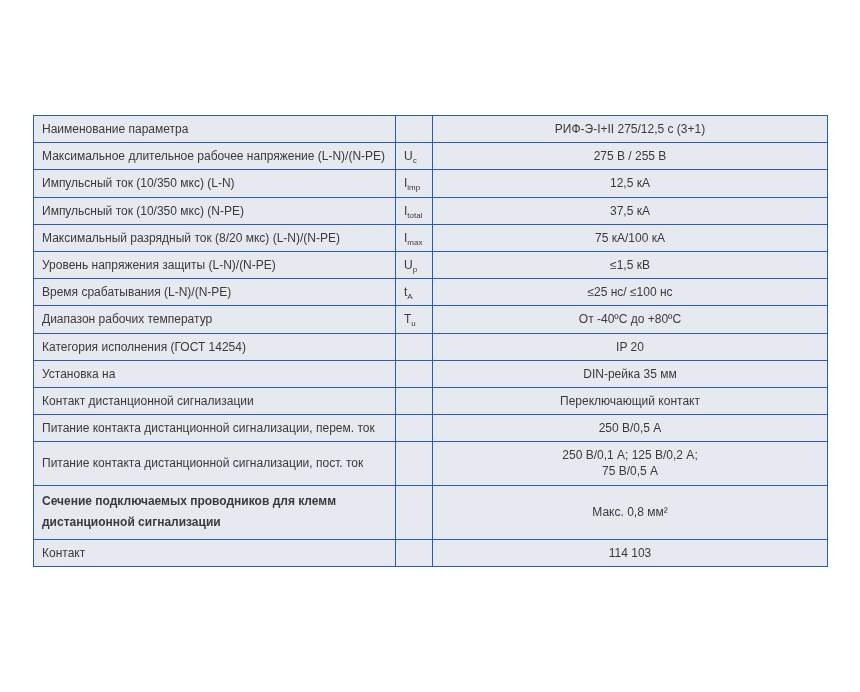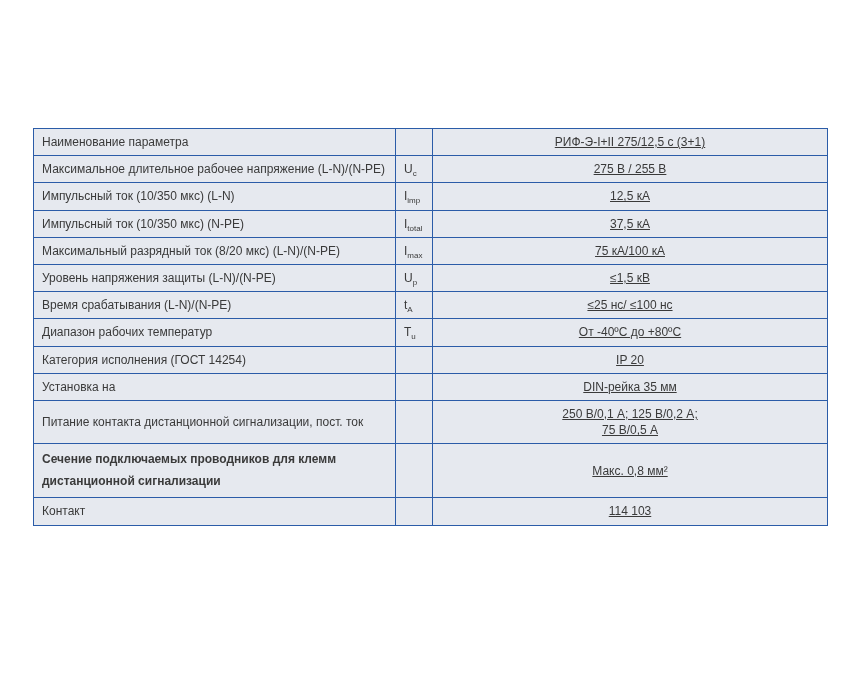--- a/index.html
+++ b/index.html
@@ -14,21 +14,21 @@
   .page {
     position: relative;
     width: 860px;
     height: 692px;
     background: #ffffff;
     overflow: hidden;
   }
   .table-wrap {
     position: absolute;
     left: 33px;
-    top: 128px;
+    top: 115px;
     width: 794px;
   }
   table.spec {
     width: 100%;
     border-collapse: collapse;
     background: #e6e9ef;
     table-layout: fixed;
   }
   table.spec td {
     border: 1px solid #2b5ca8;
@@ -41,21 +41,20 @@
   }
   td.name {
     text-align: left;
   }
   td.sym {
     text-align: left;
     padding: 5px 2px;
   }
   td.val {
     text-align: center;
-    text-decoration: underline;
   }
   td.name.multiline {
     line-height: 1.8;
     font-weight: bold;
   }
   sub {
     font-size: 8px;
     line-height: 0;
   }
   col.c-name { width: 362px; }
@@ -129,21 +128,31 @@
           <td class="val">IP 20</td>
         </tr>
 
         <tr>
           <td class="name">Установка на</td>
           <td class="sym"><span></span><sub></sub></td>
           <td class="val">DIN-рейка 35 мм</td>
         </tr>
 
 
+        <tr>
+          <td class="name">Контакт дистанционной сигнализации</td>
+          <td class="sym"><span></span><sub></sub></td>
+          <td class="val">Переключающий контакт</td>
+        </tr>
 
+        <tr>
+          <td class="name">Питание контакта дистанционной сигнализации, перем. ток</td>
+          <td class="sym"><span></span><sub></sub></td>
+          <td class="val">250 В/0,5 А</td>
+        </tr>
 
         <tr>
           <td class="name">Питание контакта дистанционной сигнализации, пост. ток</td>
           <td class="sym"><span></span><sub></sub></td>
           <td class="val">250 В/0,1 А; 125 В/0,2 А;
 75 В/0,5 А</td>
         </tr>
 
         <tr>
           <td class="name multiline">Сечение подключаемых проводников для клемм

